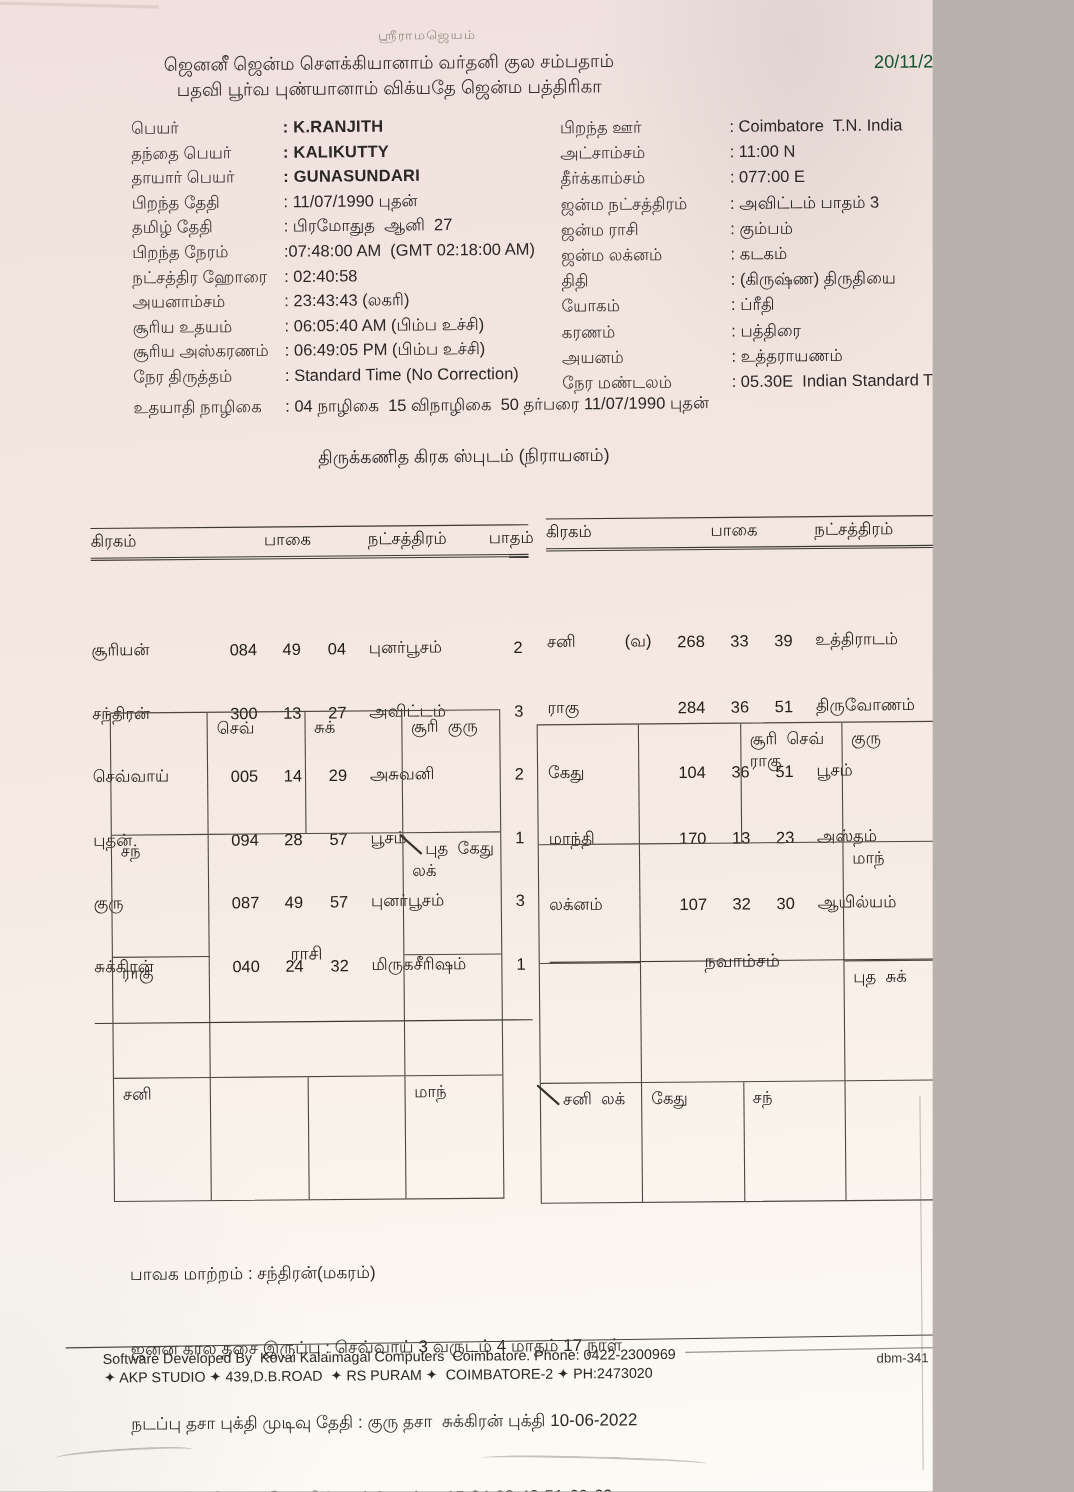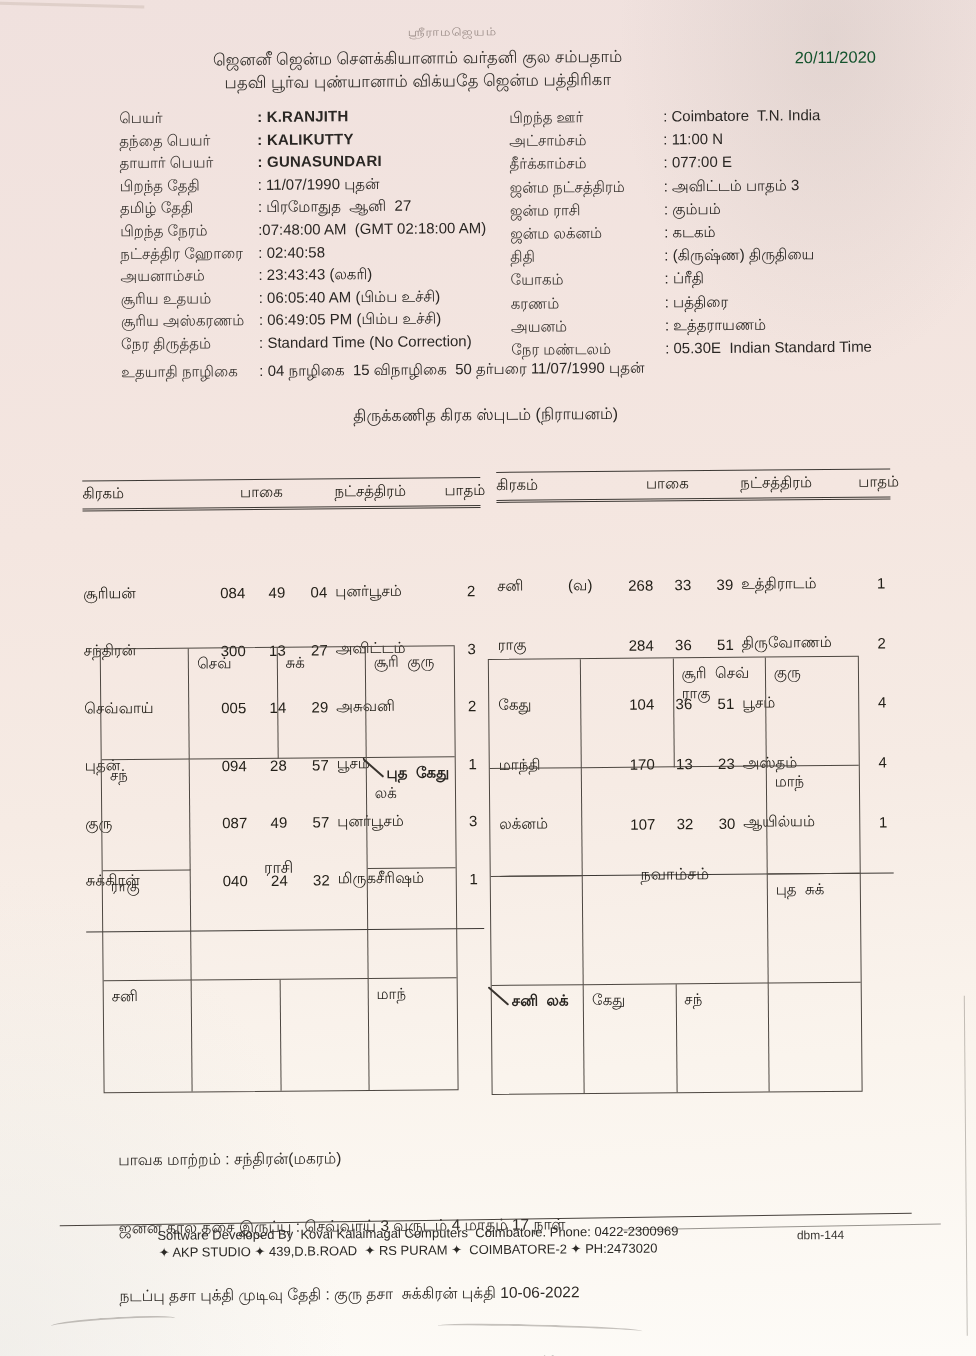--- a/index.html
+++ b/index.html
@@ -1,16 +1,16 @@
 <!DOCTYPE html>
 <html><head>
 <meta charset="utf-8">
 <style>
   html,body{margin:0;padding:0;background:#b9b2ac;}
-  .stage{position:relative;width:976px;height:1356px;overflow:hidden;
+  .stage{position:relative;width:848px;height:1356px;overflow:hidden;
          font-family:"Liberation Sans",sans-serif;color:#2e2a27;}
   .paper{position:absolute;inset:0;
     background:linear-gradient(176deg,#f0e1de 0%,#f4e6e0 38%,#f6ebe4 58%,#faf4ed 78%,#fdfbf7 100%);}
   .paper:after{content:"";position:absolute;inset:0;
     background:radial-gradient(ellipse at 85% 3%,rgba(160,150,145,.18),transparent 18%),
                radial-gradient(ellipse at 0% 100%,rgba(230,228,224,.5),transparent 25%);}
   .content{position:absolute;inset:0;transform:rotate(-0.5deg);transform-origin:50% 50%;}
   .content *{white-space:pre-wrap;}
 
   .mantra{position:absolute;left:0;right:60px;top:24px;text-align:center;
@@ -38,39 +38,39 @@
   .tbody{padding:3px 0 4px 0;border-bottom:1.6px solid #3c3834;}
   .trow{display:grid;align-items:center;}
   .pt-left .thead,.pt-left .trow{grid-template-columns:114px 48px 40px 42px 118px 34px;}
   .pt-right .thead,.pt-right .trow{grid-template-columns:60px 46px 50px 38px 42px 126px 30px;}
   .pt-left .trow{height:23.5px;}
   .pt-right .trow{height:25.6px;}
   .h-deg{text-align:center;}
   .pt-left .h-deg{grid-column:2/5;}
   .pt-right .h-deg{grid-column:3/6;}
   .pt-right .h-nak{grid-column:6;}
-  .num{text-align:right;}
+  .num{text-align:center;}
   .retro{text-align:center;}
   .nak{padding-left:8px;}
   .pa{text-align:right;padding-right:4px;}
 
   .chart{position:absolute;border:1.7px solid #4d4741;display:grid;
          grid-template-columns:repeat(4,1fr);grid-template-rows:repeat(4,1fr);
          font-size:15px;color:#272420;}
   .ch-rasi{left:100px;top:645px;width:353px;height:443px;}
   .ch-nav{left:488px;top:659px;width:369px;height:434px;}
   .cell{position:relative;border-right:1.5px solid #4d4741;border-bottom:1.5px solid #4d4741;
         padding:5px 4px 0 8px;line-height:20px;}
   .cell.c4{border-right:none;}
   .cell.r4{border-bottom:none;}
   .ccenter{grid-column:2/4;grid-row:2/4;border-right:1.5px solid #4d4741;border-bottom:1.5px solid #4d4741;
            display:flex;align-items:center;justify-content:center;font-size:16px;}
   .lagna{position:absolute;width:27px;height:2.4px;background:#39342f;transform:rotate(42deg);
          left:-7px;top:9px;border-radius:2px;}
-  .lg-txt{display:inline-block;padding-left:12px;font-weight:bold;}
+  .lg-txt{display:inline-block;padding-left:12px;}
 
   .summary{position:absolute;left:114px;top:1100px;font-size:15.5px;color:#2e2a26;line-height:22.8px;}
 
   .f-rule{position:absolute;left:55px;top:1219px;width:852px;border-top:1.6px solid #47423d;transform:rotate(-.35deg);}
   .f-rule2{position:absolute;left:618px;top:1229px;width:318px;border-top:1px solid rgba(70,65,60,.55);transform:rotate(-.6deg);}
   .f1{position:absolute;left:0;right:150px;top:1225px;text-align:center;font-size:13px;color:#2b2926;}
   .fcode{position:absolute;left:792px;top:1231px;font-size:12px;color:#3a3733;}
   .f2{position:absolute;left:0;right:170px;top:1242px;text-align:center;font-size:13px;color:#2b2926;}
 
   .scribble{position:absolute;border-top:2px solid rgba(95,88,82,.35);border-radius:60%;}
@@ -197,21 +197,21 @@
       <div>ஜனன கால தசை இருப்பு : செவ்வாய் 3 வருடம் 4 மாதம் 17 நாள்</div>
       <div>நடப்பு தசா புக்தி முடிவு தேதி : குரு தசா  சுக்கிரன் புக்தி 10-06-2022</div>
       <div>நியுமராலஜிப்படி பெயரின் கூட்டு எண்  : 15-24-33-42-51-60-69</div>
       
       
     </div>
 
     <div class="f-rule"></div>
     <div class="f-rule2"></div>
     <div class="f1">Software Developed By  Kovai Kalaimagal Computers  Coimbatore. Phone: 0422-2300969</div>
-    <div class="fcode">dbm-144</div>
+    <div class="fcode">dbm-341</div>
     <div class="f2">✦ AKP STUDIO ✦ 439,D.B.ROAD  ✦ RS PURAM ✦  COIMBATORE-2 ✦ PH:2473020</div>
 
     <div class="scribble sc1"></div>
     <div class="scribble sc2"></div>
     <div class="sc3"></div>
     <div class="edge-r"></div>
   </div>
 </div>
 
 </body></html>

